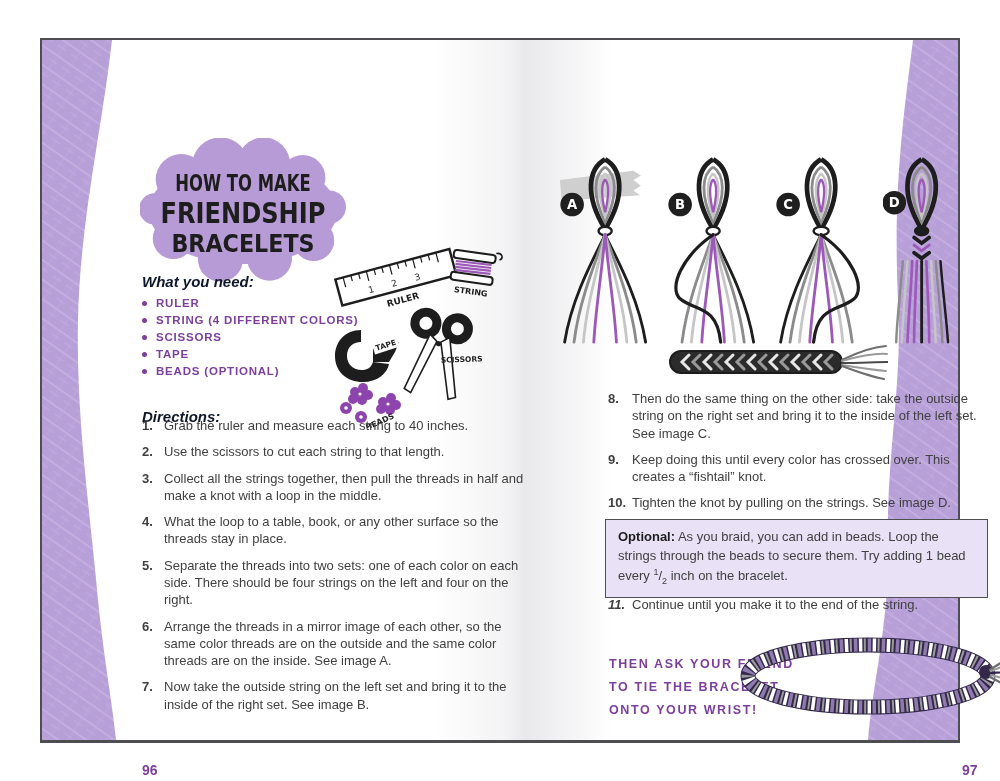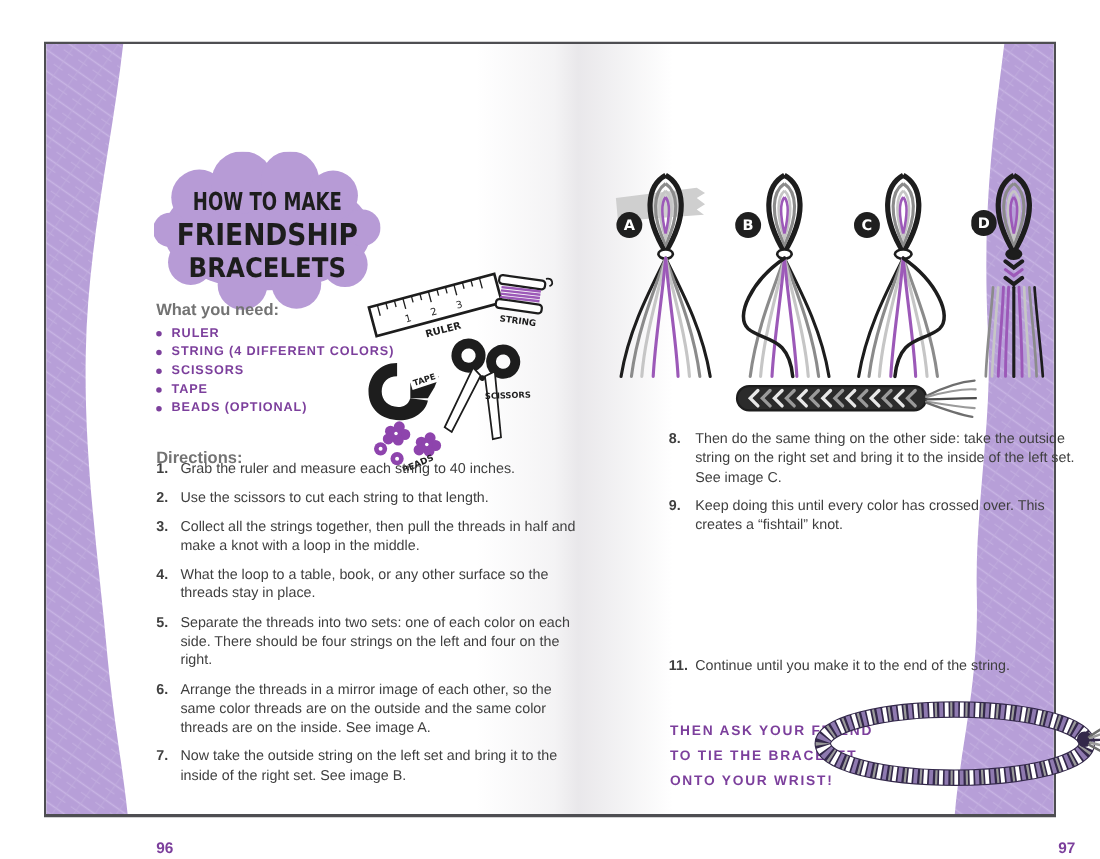--- a/index.html
+++ b/index.html
@@ -8,21 +8,21 @@
   
   #book{position:absolute;left:40px;top:38px;width:916px;height:700px;
         background:#ffffff;border:2px solid #4e4e52;border-bottom-width:3px;}
   .band{position:absolute;top:0;height:700px;pointer-events:none;}
   #band-left{left:0;}
   #band-right{right:0;}
   #spine{position:absolute;left:390px;top:0;width:180px;height:700px;
          background:linear-gradient(to right,rgba(0,0,0,0) 0%,rgba(100,90,110,0.07) 40%,
                     rgba(100,90,110,0.14) 52%,rgba(0,0,0,0) 100%);}
   
-  .h-bold{font-weight:bold;color:#737373;font-size:15px;}
+  .h-bold{font-weight:bold;color:#0f172a;font-size:15px;font-style:italic;}
   .body-txt{color:#3f3f3f;font-size:13px;line-height:1.33;}
   .pagenum{position:absolute;font-weight:bold;font-size:14px;color:#7c3f9c;margin-top:41px;}
   
   #cloud-title{position:absolute;left:98px;top:98px;width:206px;height:144px;}
   #what-you-need{position:absolute;left:100px;top:233px;}
   #supplies{position:absolute;left:100px;top:257px;list-style:none;margin:0;padding:0;}
   #supplies li{display:flex;align-items:center;margin-bottom:5px;}
   #supplies .dot{width:5px;height:5px;border-radius:50%;background:#7c3f9c;margin-right:9px;flex:none;}
   #supplies span.lbl{color:#7c3f9c;font-weight:bold;font-size:11.5px;letter-spacing:0.8px;}
   #tools-illo{position:absolute;left:283px;top:198px;width:180px;height:190px;}
@@ -37,21 +37,21 @@
   #diagrams{position:absolute;left:516px;top:100px;width:402px;height:214px;display:flex;gap:14px;}
   #braid-illo{position:absolute;left:626px;top:302px;width:220px;height:42px;}
   #steps-right1{left:566px;top:350px;width:384px;}
   #steps-right1 .num{width:24px;}
   #optional-box{position:absolute;left:563px;top:479px;width:383px;box-sizing:border-box;
                 background:#e9e2f7;border:1.5px solid #4e4e52;padding:8px 12px 9px 12px;
                 color:#3f3f3f;font-size:13px;line-height:1.45;}
   #optional-box .opt-label{font-weight:bold;color:#1d1d1d;}
   #optional-box sup,#optional-box sub{font-size:9px;}
   #steps-right2{left:566px;top:556px;width:384px;}
-  #steps-right2 .num{width:24px;}
+  #steps-right2 .num{width:24px;font-style:italic;}
   #cta{position:absolute;left:567px;top:613px;width:230px;color:#7c3f9c;font-weight:bold;
        font-size:12.5px;letter-spacing:1.6px;line-height:1.85;}
   #bracelet-illo{position:absolute;left:698px;top:592px;width:290px;height:88px;}
   #pagenum-right{left:920px;top:681px;}
   svg text{font-family:"DejaVu Sans","Liberation Sans",sans-serif;}
 </style>
 </head>
 <body>
 
 <div id="stage">
@@ -355,22 +355,29 @@
 
     <ol id="steps-right1" class="steps body-txt">
       <li>
           <span class="num">8.</span>
           <span class="txt">Then do the same thing on the other side: take the outside string on the right set and bring it to the inside of the left set. See image C.</span>
         </li>
       <li>
           <span class="num">9.</span>
           <span class="txt">Keep doing this until every color has crossed over. This creates a “fishtail” knot.</span>
         </li>
+      <li>
+          <span class="num">10.</span>
+          <span class="txt">Tighten the knot by pulling on the strings. See image D.</span>
+        </li>
     </ol>
 
+    <div id="optional-box">
+      <span class="opt-label">Optional:</span><span> As you braid, you can add in beads. Loop the strings through the beads to secure them. Try adding 1 bead every </span><sup>1</sup>/<sub>2</sub><span> inch on the bracelet.</span>
+    </div>
 
     <ol id="steps-right2" class="steps body-txt">
       <li>
           <span class="num">11.</span>
           <span class="txt">Continue until you make it to the end of the string.</span>
         </li>
     </ol>
 
     <div id="cta">
       <div>THEN ASK YOUR FRIEND</div>

